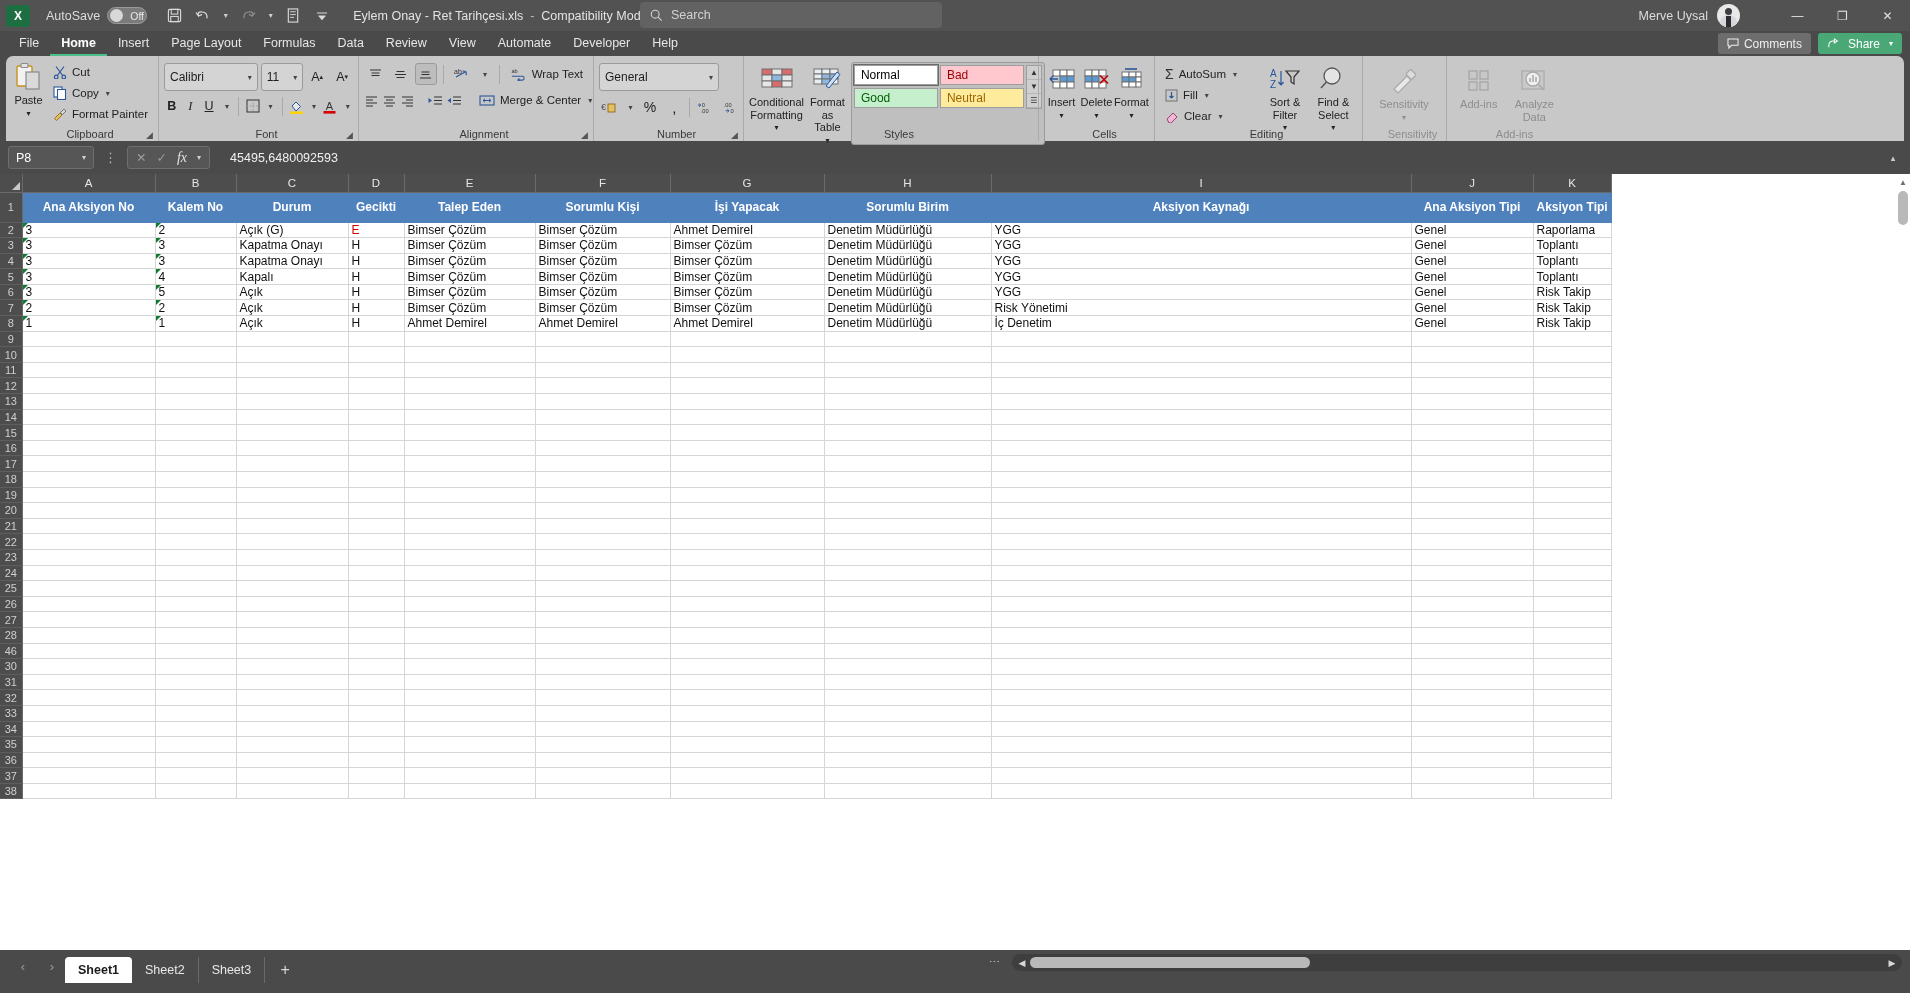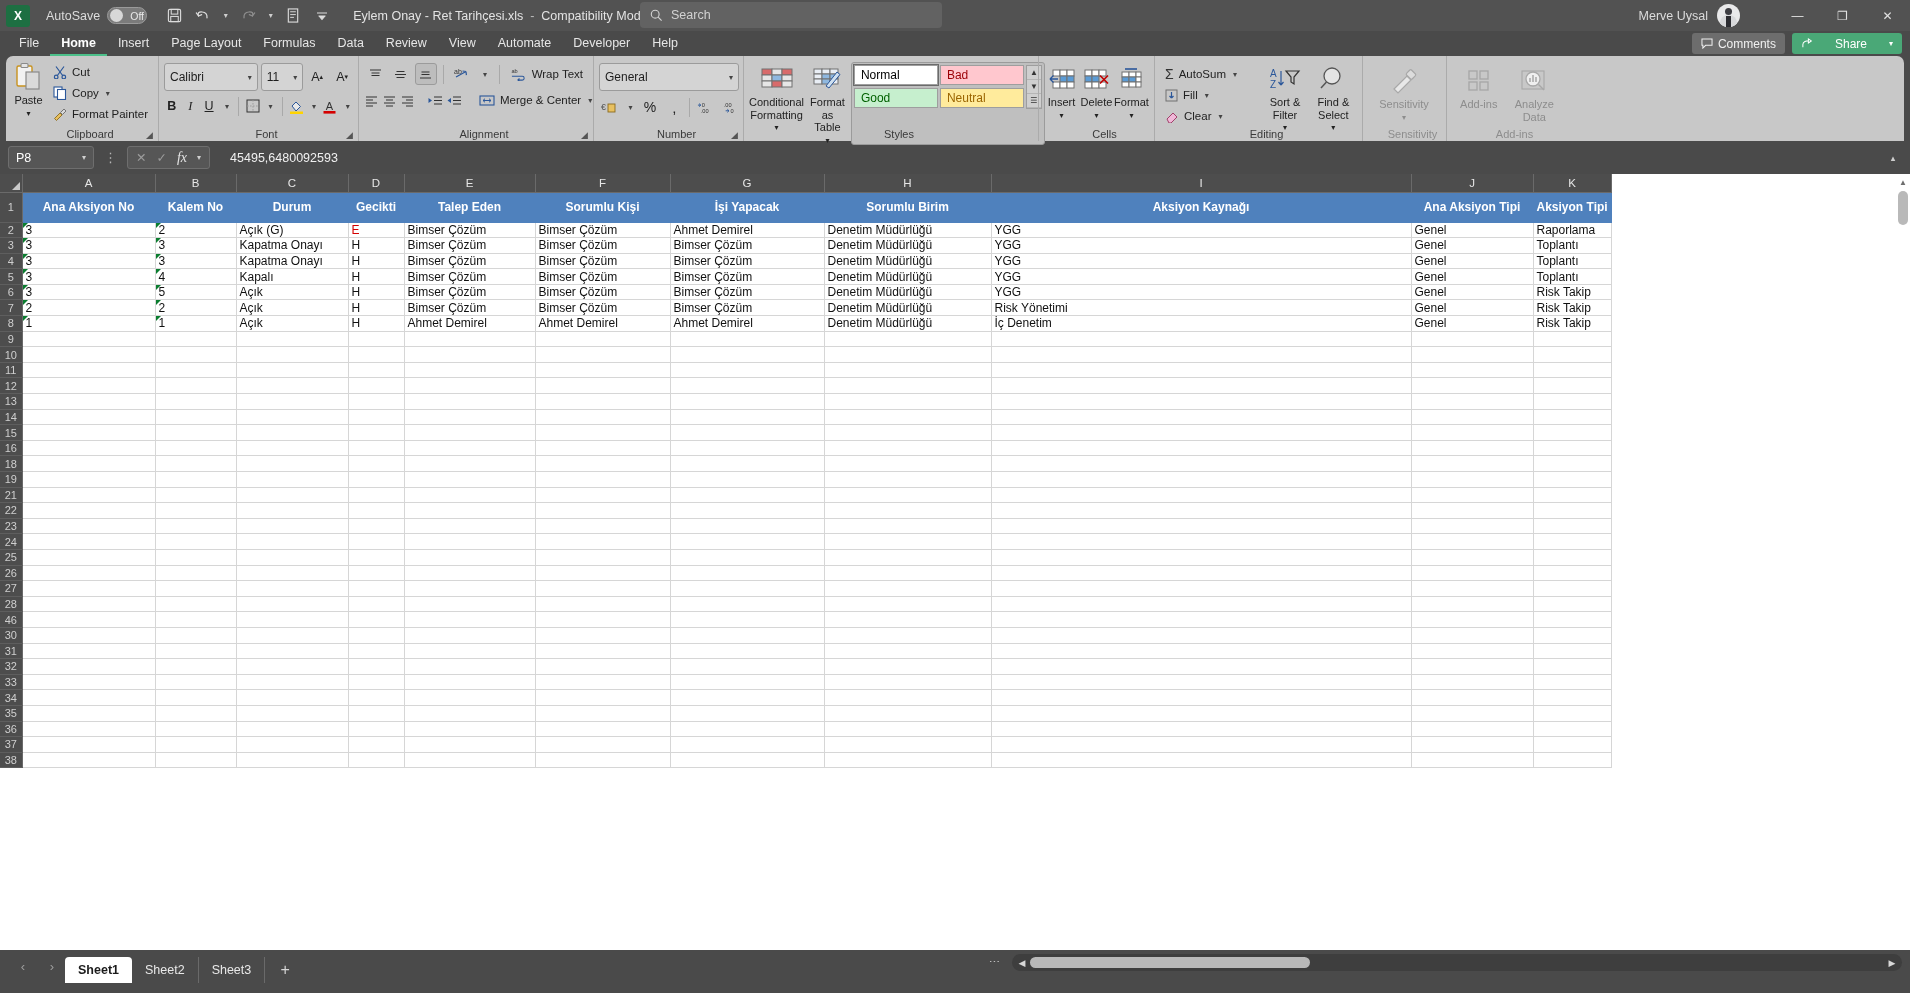--- a/index.html
+++ b/index.html
@@ -39,21 +39,21 @@
   .wbtns{ position:absolute;right:0;top:0;height:31px;display:flex;}
   .wbtn{ width:45px;height:31px;display:flex;align-items:center;justify-content:center;color:#e3e3e3;font-size:12px;}
 
   
   .tabrow{ height:25px;background:#4a4a4a;display:flex;align-items:flex-end;position:relative;padding-left:8px;}
   .tab{ padding:0 11px;height:25px;line-height:24px;font-size:12.5px;color:#e6e6e6;cursor:default;white-space:nowrap;}
   .tab.active{ font-weight:bold;color:#ffffff;border-bottom:2px solid #4cc08a;}
   .cmt-share{ position:absolute;right:8px;bottom:2px;display:flex;gap:7px;align-items:center;}
   .cmtbtn{ background:#6d6d6d;border-radius:3px;height:21px;display:flex;align-items:center;gap:5px;
            padding:0 9px;font-size:12px;color:#f0f0f0;}
-  .sharebtn{ background:#4aa877;border-radius:3px;height:21px;display:flex;align-items:center;gap:22px;
+  .sharebtn{ background:#4aa877;border-radius:3px;height:21px;display:flex;align-items:center;gap:9px;
              padding:0 9px;font-size:12px;color:#ffffff;}
 
   
   .ribbon{ height:85px;background:#c8c8c8;color:#222;border-radius:7px 7px 0 0;margin:0 6px;
            display:flex;position:relative;}
   .grp{ position:relative;display:flex;flex-direction:column;height:85px;padding:4px 5px 0 5px;}
   .grp + .grp{ border-left:1px solid #ababab; }
   .grp .lbl{ position:absolute;bottom:1px;left:16px;right:0;text-align:center;font-size:11px;color:#3a3a3a;}
   .grp .lbl .dlg{ position:absolute;right:5px;bottom:0;font-size:9px;color:#555;}
   .grpbody{ display:flex;gap:2px;flex:1;}
@@ -426,21 +426,21 @@
         </div>
       </div>
     </div>
     <div class="lbl">
       <span>Alignment</span><span class="dlg">◢</span>
     </div>
   </div>
 
   <div class="grp" style="width:150px">
     <div class="grpbody" style="flex-direction:column;gap:5px;padding-top:3px">
-      <div class="combo" style="width:140px">
+      <div class="combo" style="width:120px">
         <span class="cv">General</span>
           <span class="cc">▾</span>
       </div>
       <div class="fontrow">
         <div class="iconbtn">
           <svg width="16" height="14" viewBox="0 0 16 14">
               <text x="0" y="10" font-size="9" font-family="Liberation Sans, sans-serif" fill="#555">€</text>
               <rect x="7" y="4" width="7" height="8" fill="#e8c060" stroke="#8a6b1f" stroke-width="0.9"></rect>
             </svg>
         </div>
@@ -958,35 +958,63 @@
           <td class="cell"></td>
           <td class="cell"></td>
           <td class="cell"></td>
           <td class="cell"></td>
           <td class="cell"></td>
           <td class="cell"></td>
           <td class="cell"></td>
           <td class="cell"></td>
         </tr>
         <tr>
+          <td class="rowhdr">17</td>
+          <td class="cell"></td>
+          <td class="cell"></td>
+          <td class="cell"></td>
+          <td class="cell"></td>
+          <td class="cell"></td>
+          <td class="cell"></td>
+          <td class="cell"></td>
+          <td class="cell"></td>
+          <td class="cell"></td>
+          <td class="cell"></td>
+          <td class="cell"></td>
+        </tr>
+        <tr>
           <td class="rowhdr">18</td>
           <td class="cell"></td>
           <td class="cell"></td>
           <td class="cell"></td>
           <td class="cell"></td>
           <td class="cell"></td>
           <td class="cell"></td>
           <td class="cell"></td>
           <td class="cell"></td>
           <td class="cell"></td>
           <td class="cell"></td>
           <td class="cell"></td>
         </tr>
         <tr>
           <td class="rowhdr">19</td>
+          <td class="cell"></td>
+          <td class="cell"></td>
+          <td class="cell"></td>
+          <td class="cell"></td>
+          <td class="cell"></td>
+          <td class="cell"></td>
+          <td class="cell"></td>
+          <td class="cell"></td>
+          <td class="cell"></td>
+          <td class="cell"></td>
+          <td class="cell"></td>
+        </tr>
+        <tr>
+          <td class="rowhdr">20</td>
           <td class="cell"></td>
           <td class="cell"></td>
           <td class="cell"></td>
           <td class="cell"></td>
           <td class="cell"></td>
           <td class="cell"></td>
           <td class="cell"></td>
           <td class="cell"></td>
           <td class="cell"></td>
           <td class="cell"></td>

